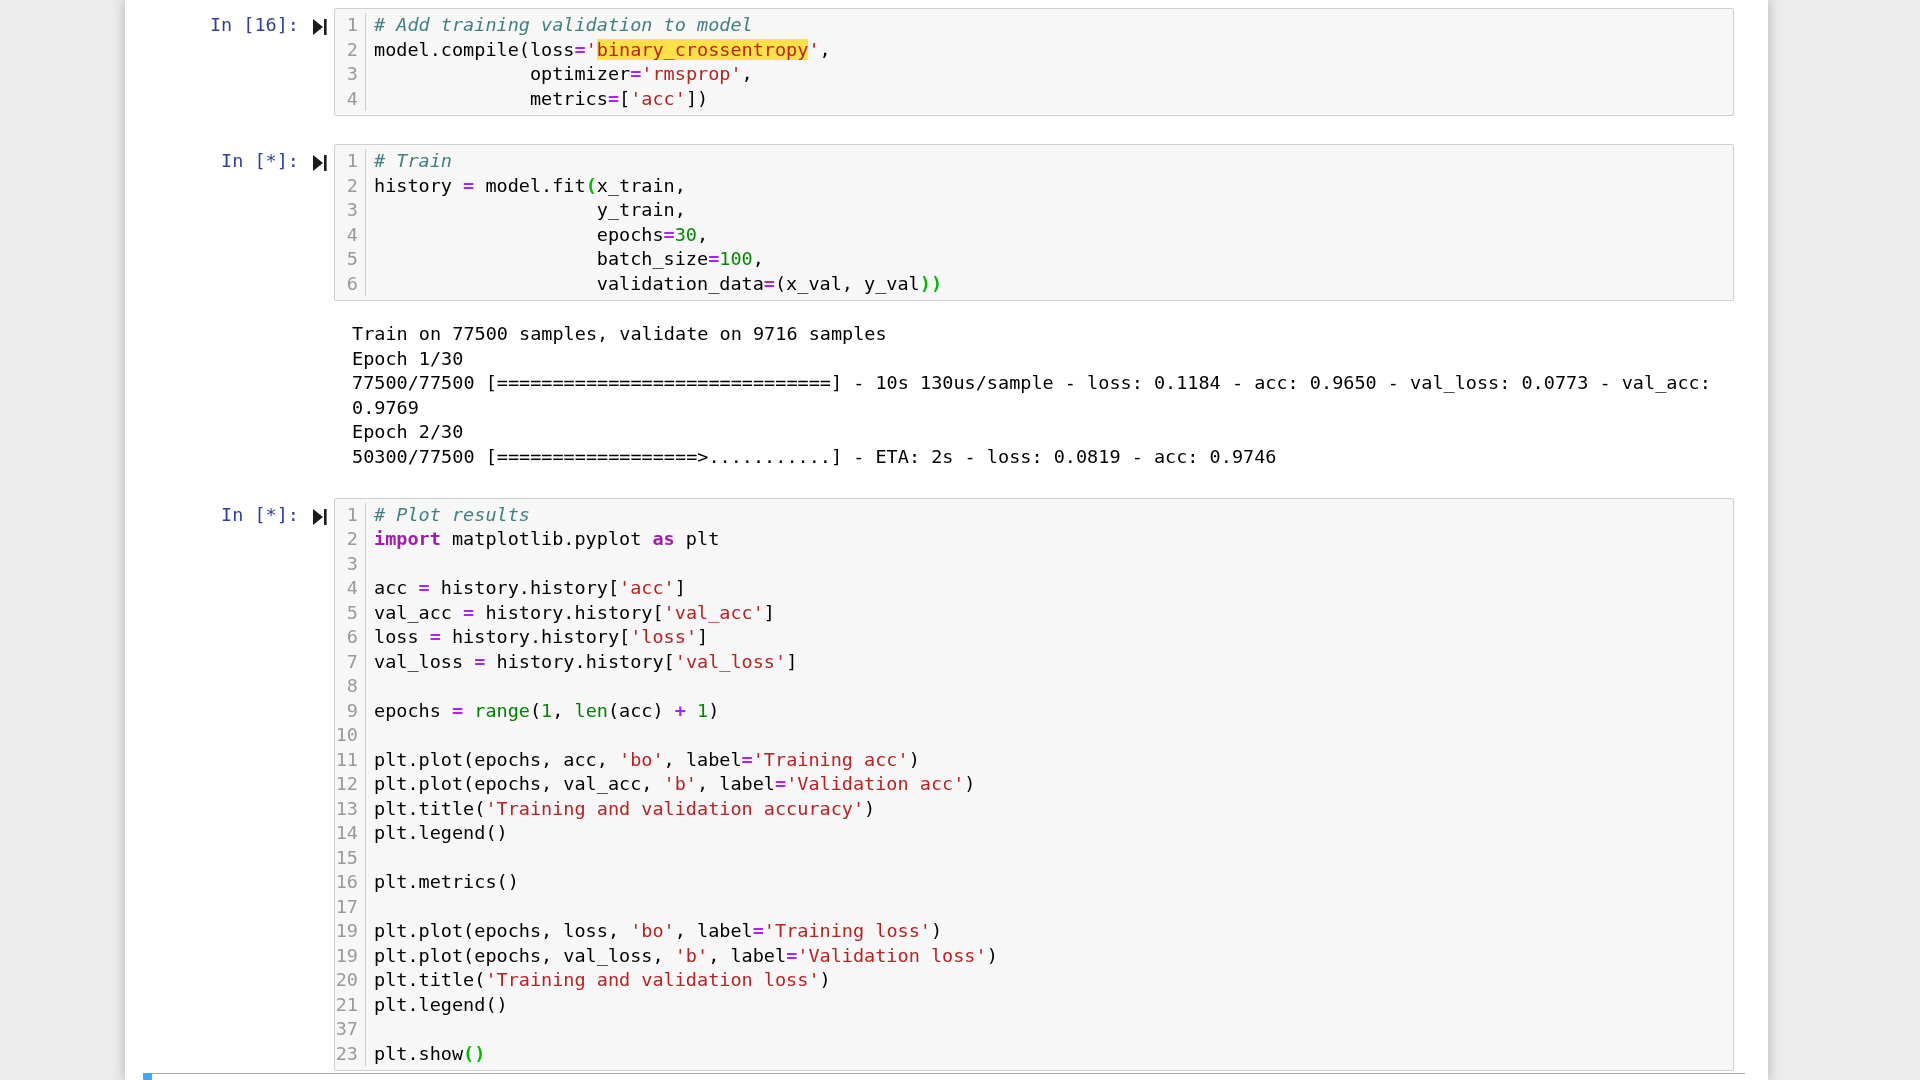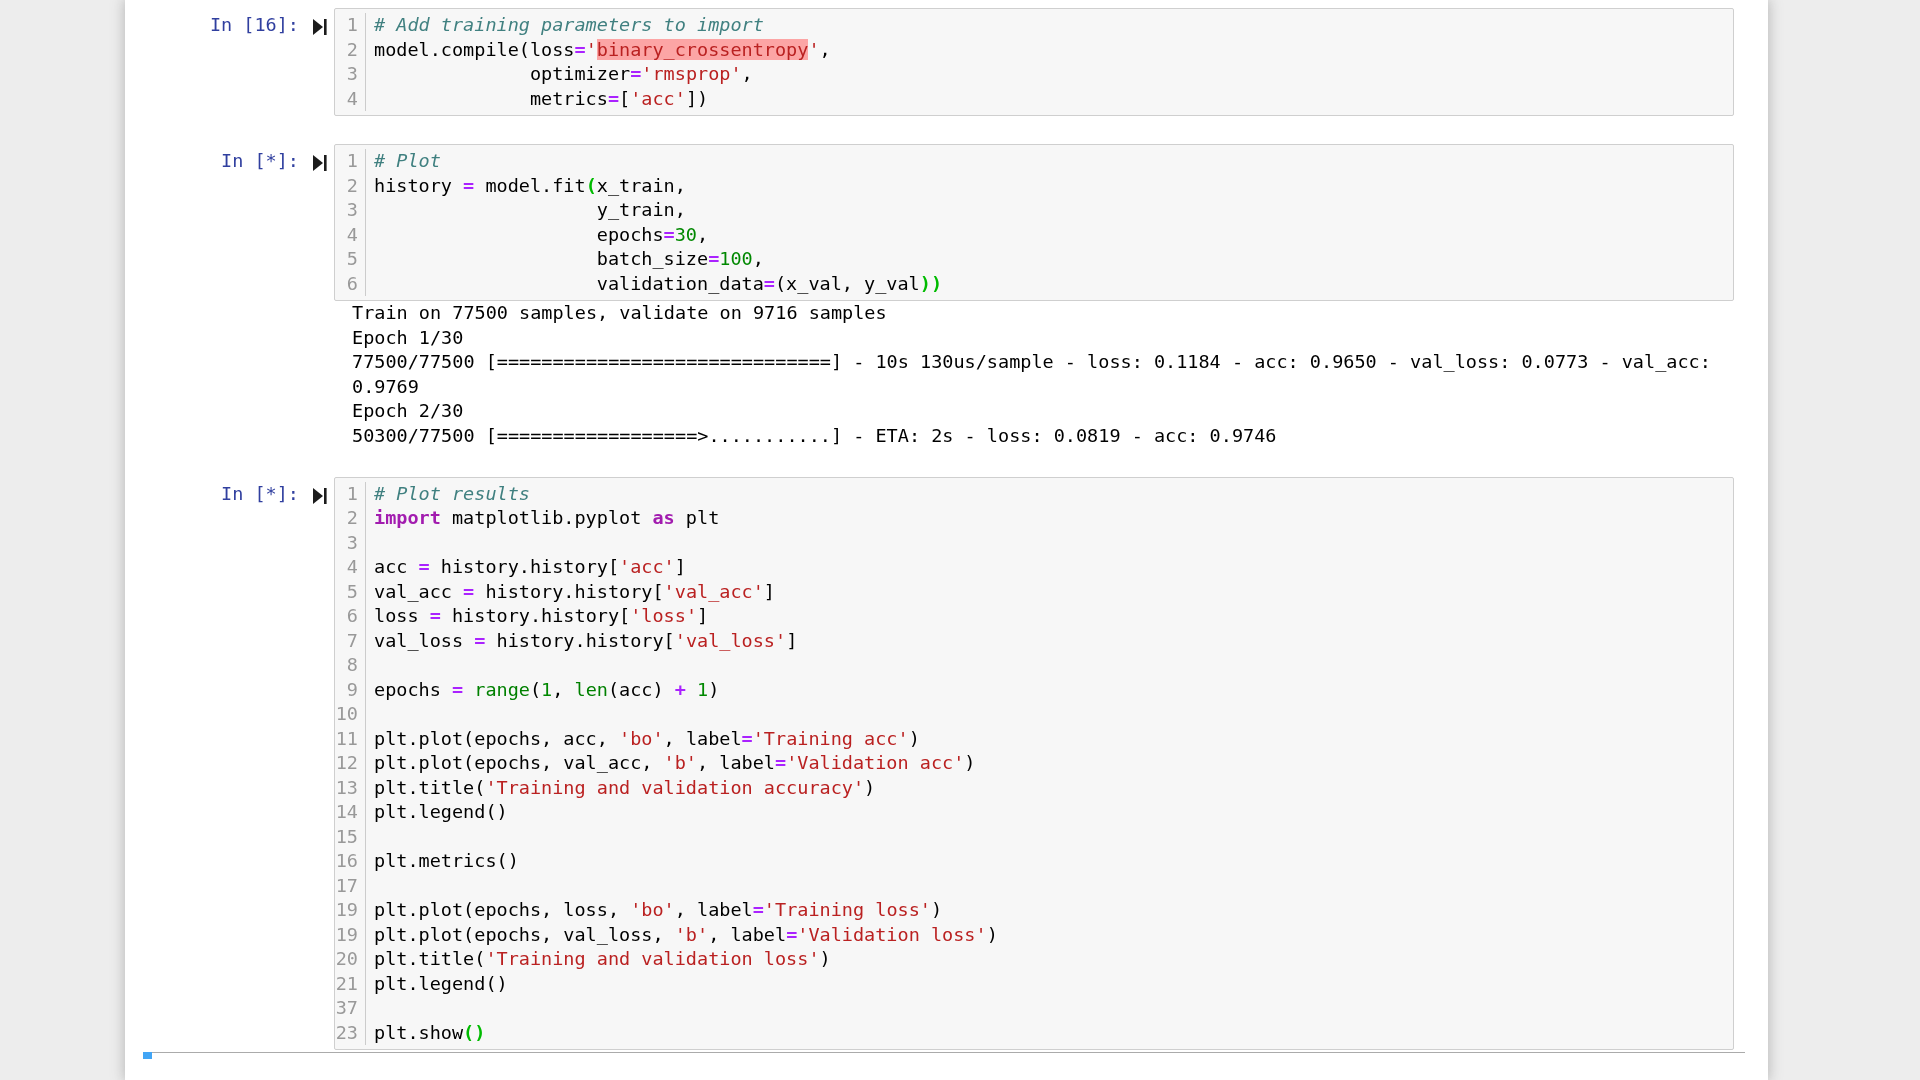--- a/index.html
+++ b/index.html
@@ -62,26 +62,27 @@
     text-align:right;
     color:#999;
     padding-right:7px;
     border-right:1px solid #ccc;
     user-select:none;
   }
   .code{white-space:pre;padding-left:8px;color:#000;}
   .tok-com{color:#408080;font-style:italic;}
   .tok-kw{color:#a21caf;font-weight:bold;}
   .tok-str{color:#BA2121;}
-  .tok-hl{color:#BA2121;background:#fca5a5;text-align:right;}
+  .tok-hl{color:#BA2121;background:#fde047;text-align:right;}
   .tok-op{color:#AA22FF;font-weight:bold;}
   .tok-num{color:#008800;}
   .tok-bi{color:#008000;}
   .tok-mb{color:#0b0;font-weight:bold;}
   .output{
+    margin-top:21px;
     margin-left:209px;
     width:1382px;
     font-family:"DejaVu Sans Mono", monospace;
     font-size:18.5px;
     line-height:24.6px;
     color:#000;
     white-space:pre-wrap;
     word-wrap:normal;
   }
   .next-cell{
@@ -109,21 +110,21 @@
             <span class="run-icon">
               <svg width="18" height="22" viewBox="0 0 18 22">
                 <path d="M2 3 L12 11 L2 19 Z" fill="#1c1c1c"></path>
                 <rect x="13" y="3" width="2.6" height="16" fill="#1c1c1c"></rect>
               </svg>
             </span>
           </div>
           <div class="input-box">
             <div class="cm-line">
               <span class="ln">1</span>
-              <span class="code"><span class="tok-com"># Add training parameters to import</span></span>
+              <span class="code"><span class="tok-com"># Add training validation to model</span></span>
             </div>
             <div class="cm-line">
               <span class="ln">2</span>
               <span class="code"><span>model.compile(loss</span><span class="tok-op">=</span><span class="tok-str">'</span><span class="tok-hl">binary_crossentropy</span><span class="tok-str">'</span><span>,</span></span>
             </div>
             <div class="cm-line">
               <span class="ln">3</span>
               <span class="code"><span>              optimizer</span><span class="tok-op">=</span><span class="tok-str">'rmsprop'</span><span>,</span></span>
             </div>
             <div class="cm-line">
@@ -140,21 +141,21 @@
             <span class="run-icon">
               <svg width="18" height="22" viewBox="0 0 18 22">
                 <path d="M2 3 L12 11 L2 19 Z" fill="#1c1c1c"></path>
                 <rect x="13" y="3" width="2.6" height="16" fill="#1c1c1c"></rect>
               </svg>
             </span>
           </div>
           <div class="input-box">
             <div class="cm-line">
               <span class="ln">1</span>
-              <span class="code"><span class="tok-com"># Plot</span></span>
+              <span class="code"><span class="tok-com"># Train</span></span>
             </div>
             <div class="cm-line">
               <span class="ln">2</span>
               <span class="code"><span>history </span><span class="tok-op">=</span><span> model.fit</span><span class="tok-mb">(</span><span>x_train,</span></span>
             </div>
             <div class="cm-line">
               <span class="ln">3</span>
               <span class="code"><span>                    y_train,</span></span>
             </div>
             <div class="cm-line">

